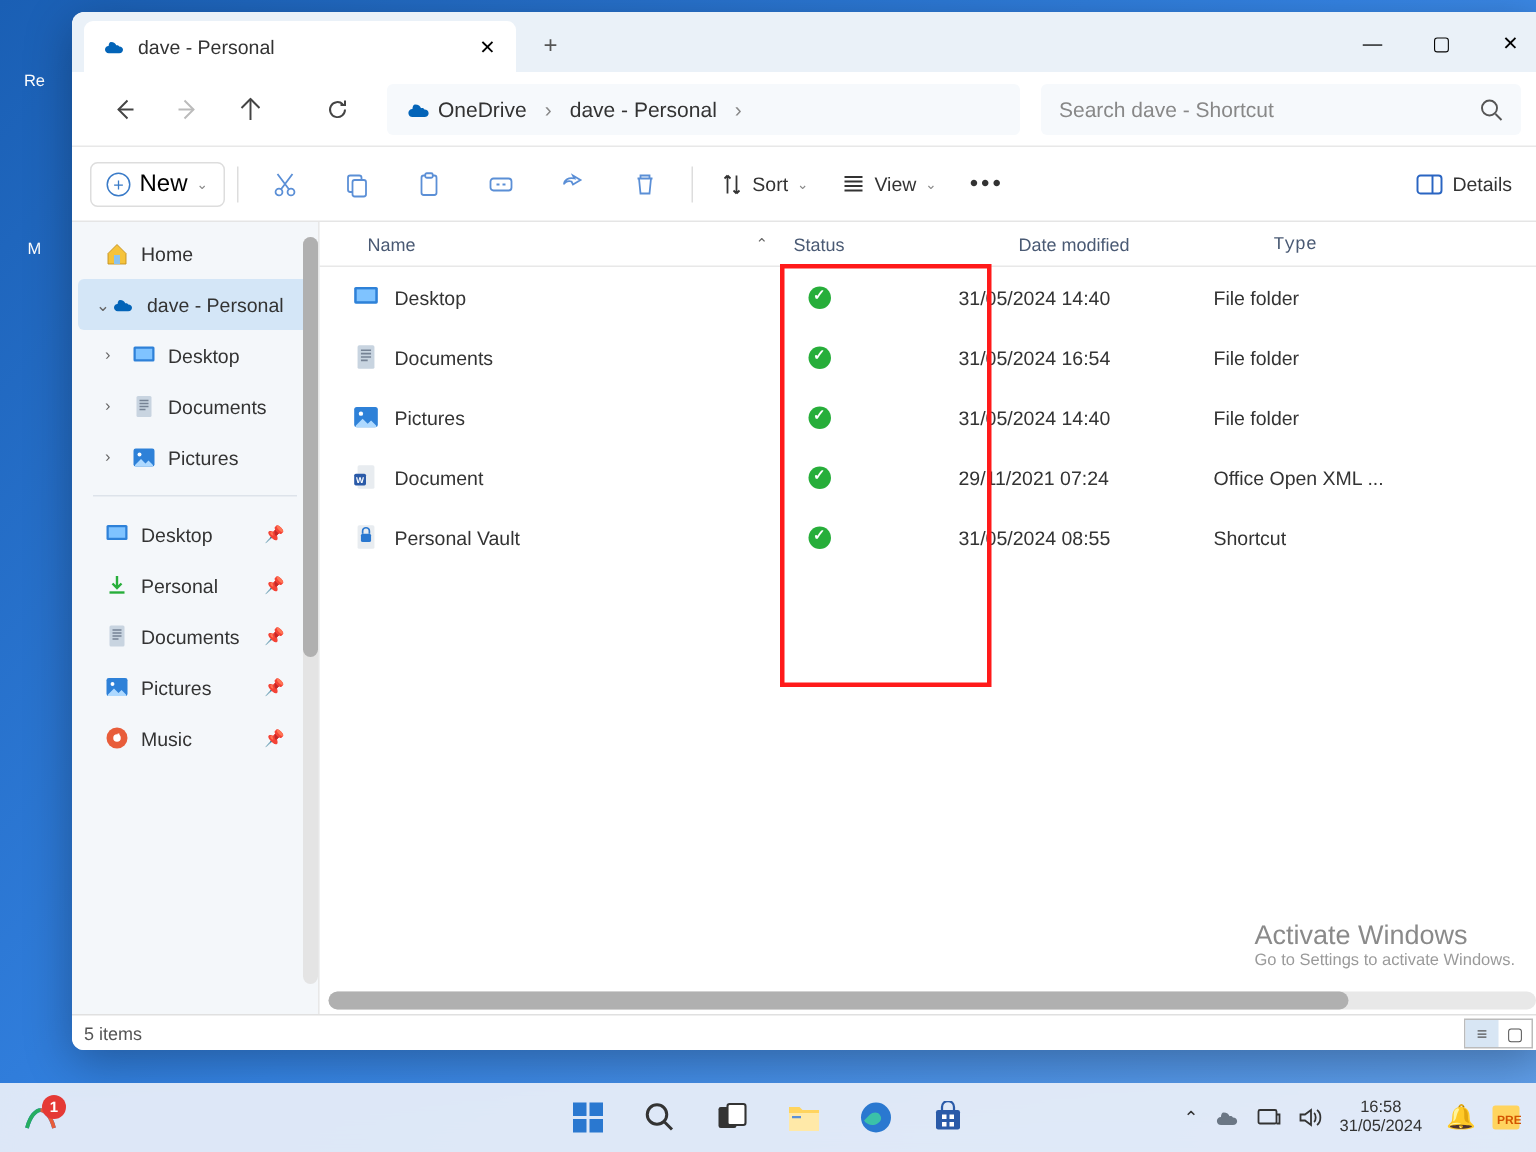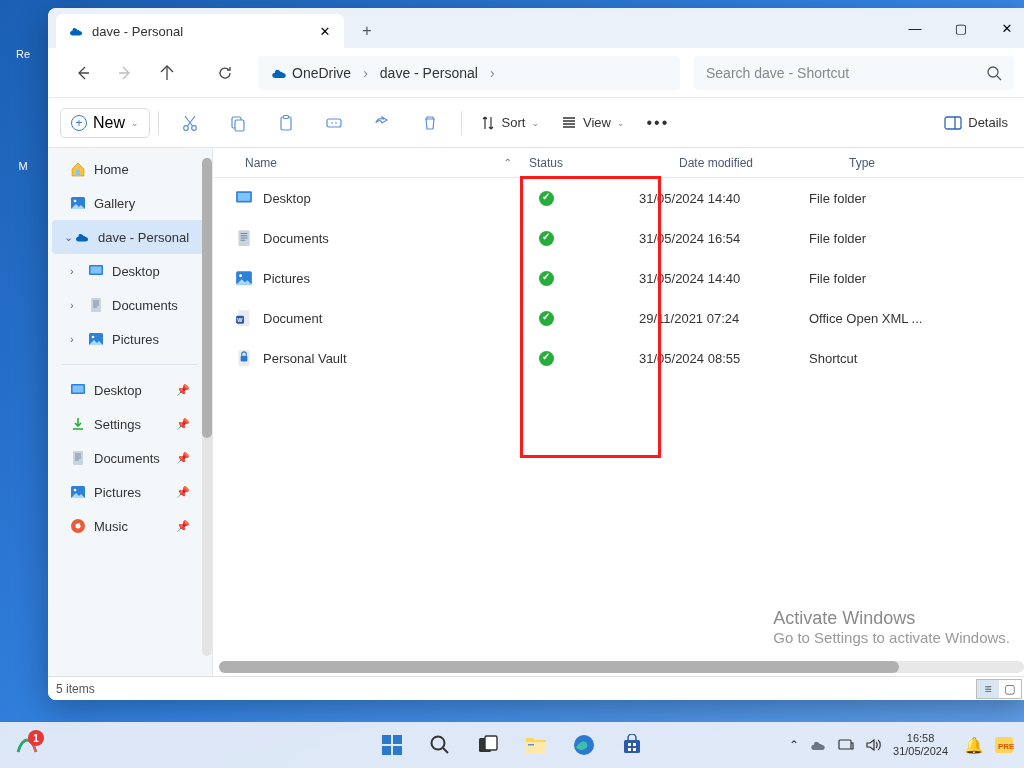--- a/index.html
+++ b/index.html
@@ -41,35 +41,35 @@
 .sb-item.indent .chev { left: 22px; }
 .sb-divider { height: 1px; background: #dde3ea; margin: 8px 14px; }
 .sb-icon { width: 16px; height: 16px; display: inline-flex; align-items: center; justify-content: center; font-size: 14px; }
 .pin { margin-left: auto; color: #999; font-size: 11px; margin-right: 12px; }
 .main { flex: 1; display: flex; flex-direction: column; position: relative; }
 .list-header { height: 30px; display: flex; align-items: center; border-bottom: 1px solid #e8e8e8; color: #4a5a74; font-size: 12px; }
 .col-name { width: 316px; padding-left: 32px; display:flex; align-items:center; gap:4px;}
 .col-name .sortup { font-size:10px; color:#666; margin-left:auto; margin-right:16px;}
 .col-status { width: 110px; }
 .col-date { width: 170px; margin-left: 40px; }
-.col-type { width: 150px; }
+.col-type { width: 150px; font-family: Liberation Mono, monospace; }
 .list-header > div { border-right: 1px solid transparent; }
 .highlight-box { position: absolute; border: 3px solid #ff1a1a; top: -2px; left: 307px; width: 141px; height: 282px; z-index: 5; pointer-events: none; }
 .rows { position: relative; }
 .row { height: 40px; display: flex; align-items: center; font-size: 13px; color: #333; }
 .row .rname { width: 316px; padding-left: 22px; display: flex; align-items: center; gap: 10px; }
 .row .rstatus { width: 110px; display: flex; align-items: center; }
 .row .rdate { width: 170px; }
 .row .rtype { width: 150px; white-space: nowrap; overflow: hidden; text-overflow: ellipsis; }
 .row-icon { width: 18px; height: 18px; display: inline-flex; align-items: center; justify-content: center; }
 .status-icon { width: 15px; height: 15px; background: #27ae3a; border-radius: 50%; position: relative; margin-left: 10px; }
 .status-icon::after { content: "✓"; color: #fff; font-size: 10px; position: absolute; top: 0px; left: 3px; font-weight: bold; }
 .watermark { position: absolute; right: 20px; bottom: 30px; text-align: left; color: #999; }
 .watermark .w1 { font-size: 18px; color: #8a8a8a; }
-.watermark .w2 { font-size: 15px; color: #9a9a9a; }
+.watermark .w2 { font-size: 11px; color: #9a9a9a; }
 .hscroll { position: absolute; bottom: 3px; left: 6px; right: 6px; height: 12px; background: #e8e8e8; border-radius: 6px; }
 .hscroll-thumb { background: #b0b0b0; height: 12px; width: 680px; border-radius: 6px; }
 .statusbar { height: 24px; border-top: 1px solid #e0e0e0; display: flex; align-items: center; font-size: 12px; color: #555; padding: 0 8px; background:#fff; }
 .statusbar .sb-right { margin-left:auto; display:flex; gap:0; border:1px solid #bbb; }
 .statusbar .sb-r-btn { width:22px; height:18px; display:flex; align-items:center; justify-content:center; font-size:12px; }
 .statusbar .sb-r-btn.sel { background:#d8e6f4; }
 .taskbar { position: absolute; bottom: 0; left: 0; right: 0; height: 46px; background: rgba(235,240,248,0.92); backdrop-filter: blur(10px); display: flex; align-items: center; }
 .tb-center { position: absolute; left: 50%; transform: translateX(-50%); display: flex; gap: 6px; align-items: center; }
 .tb-app { width: 42px; height: 36px; display: flex; align-items: center; justify-content: center; border-radius: 4px; cursor: pointer; font-size: 20px; }
 .tb-right { position: absolute; right: 10px; display: flex; align-items: center; gap: 10px; font-size: 12px; color: #333; }
@@ -232,89 +232,79 @@
     <div class="sidebar">
       <div class="sb-item">
         <span class="sb-icon">
             <svg width="16" height="16" viewBox="0 0 16 16">
               <path d="M2 8l6-6 6 6v7H2z" fill="#f5c33b" stroke="#c49020" stroke-width="0.6"></path>
               <rect x="6" y="9" width="4" height="6" fill="#8ac3f0"></rect>
             </svg>
           </span>
         <span>Home</span>
       </div>
-      <div class="sb-item">
+      <div class="sb-item active">
+        <span class="chev">⌄</span>
+        <span class="sb-icon">
+            <svg width="16" height="16" viewBox="0 0 16 16">
+              <path fill="#0364b8" d="M6 5c2 0 3 1 3.5 2.2C10 7 11 7 11.5 8c1.5 0 2.5 1 2.5 2.2 0 1.3-1 2.3-2.5 2.3H4.5C3 12.5 2 11.3 2 10c0-1.2 1-2.3 2.4-2.3C4.5 6.2 5 5 6 5z"></path>
+            </svg>
+          </span>
+        <span>dave - Personal</span>
+      </div>
+      <div class="sb-item indent">
+        <span class="chev">›</span>
+        <span class="sb-icon">
+            <svg width="16" height="16" viewBox="0 0 16 16">
+              <rect x="1" y="2" width="14" height="10" rx="1" fill="#2e81d8"></rect>
+              <rect x="2.5" y="3.5" width="11" height="7" fill="#7fc3ff"></rect>
+            </svg>
+          </span>
+        <span>Desktop</span>
+      </div>
+      <div class="sb-item indent">
+        <span class="chev">›</span>
+        <span class="sb-icon">
+            <svg width="16" height="16" viewBox="0 0 16 16">
+              <rect x="3" y="1" width="10" height="14" rx="1" fill="#c8d4e0"></rect>
+              <path d="M5 4h6M5 6h6M5 8h6M5 10h4" stroke="#768395" stroke-width="0.9"></path>
+            </svg>
+          </span>
+        <span>Documents</span>
+      </div>
+      <div class="sb-item indent">
+        <span class="chev">›</span>
         <span class="sb-icon">
             <svg width="16" height="16" viewBox="0 0 16 16">
               <rect x="1" y="2" width="14" height="12" rx="1.5" fill="#2e81d8"></rect>
               <circle cx="5" cy="6" r="1.3" fill="#fff"></circle>
               <path d="M2 13l4-4 3 3 2-2 3 3v1H2z" fill="#aed9ff"></path>
             </svg>
           </span>
-        <span>Gallery</span>
-      </div>
-      <div class="sb-item active">
-        <span class="chev">⌄</span>
-        <span class="sb-icon">
-            <svg width="16" height="16" viewBox="0 0 16 16">
-              <path fill="#0364b8" d="M6 5c2 0 3 1 3.5 2.2C10 7 11 7 11.5 8c1.5 0 2.5 1 2.5 2.2 0 1.3-1 2.3-2.5 2.3H4.5C3 12.5 2 11.3 2 10c0-1.2 1-2.3 2.4-2.3C4.5 6.2 5 5 6 5z"></path>
-            </svg>
-          </span>
-        <span>dave - Personal</span>
-      </div>
-      <div class="sb-item indent">
-        <span class="chev">›</span>
+        <span>Pictures</span>
+      </div>
+      <div class="sb-divider"></div>
+      <div class="sb-item">
         <span class="sb-icon">
             <svg width="16" height="16" viewBox="0 0 16 16">
               <rect x="1" y="2" width="14" height="10" rx="1" fill="#2e81d8"></rect>
               <rect x="2.5" y="3.5" width="11" height="7" fill="#7fc3ff"></rect>
             </svg>
           </span>
         <span>Desktop</span>
-      </div>
-      <div class="sb-item indent">
-        <span class="chev">›</span>
-        <span class="sb-icon">
-            <svg width="16" height="16" viewBox="0 0 16 16">
-              <rect x="3" y="1" width="10" height="14" rx="1" fill="#c8d4e0"></rect>
-              <path d="M5 4h6M5 6h6M5 8h6M5 10h4" stroke="#768395" stroke-width="0.9"></path>
-            </svg>
-          </span>
-        <span>Documents</span>
-      </div>
-      <div class="sb-item indent">
-        <span class="chev">›</span>
-        <span class="sb-icon">
-            <svg width="16" height="16" viewBox="0 0 16 16">
-              <rect x="1" y="2" width="14" height="12" rx="1.5" fill="#2e81d8"></rect>
-              <circle cx="5" cy="6" r="1.3" fill="#fff"></circle>
-              <path d="M2 13l4-4 3 3 2-2 3 3v1H2z" fill="#aed9ff"></path>
-            </svg>
-          </span>
-        <span>Pictures</span>
-      </div>
-      <div class="sb-divider"></div>
-      <div class="sb-item">
-        <span class="sb-icon">
-            <svg width="16" height="16" viewBox="0 0 16 16">
-              <rect x="1" y="2" width="14" height="10" rx="1" fill="#2e81d8"></rect>
-              <rect x="2.5" y="3.5" width="11" height="7" fill="#7fc3ff"></rect>
-            </svg>
-          </span>
-        <span>Desktop</span>
         <span class="pin">📌</span>
       </div>
       <div class="sb-item">
         <span class="sb-icon">
             <svg width="16" height="16" viewBox="0 0 16 16">
               <path d="M8 2v8M5 7l3 3 3-3" stroke="#27ae3a" stroke-width="1.6" fill="none"></path>
               <path d="M3 13h10" stroke="#27ae3a" stroke-width="1.6"></path>
             </svg>
           </span>
-        <span>Settings</span>
+        <span>Personal</span>
         <span class="pin">📌</span>
       </div>
       <div class="sb-item">
         <span class="sb-icon">
             <svg width="16" height="16" viewBox="0 0 16 16">
               <rect x="3" y="1" width="10" height="14" rx="1" fill="#c8d4e0"></rect>
               <path d="M5 4h6M5 6h6M5 8h6M5 10h4" stroke="#768395" stroke-width="0.9"></path>
             </svg>
           </span>
         <span>Documents</span>

